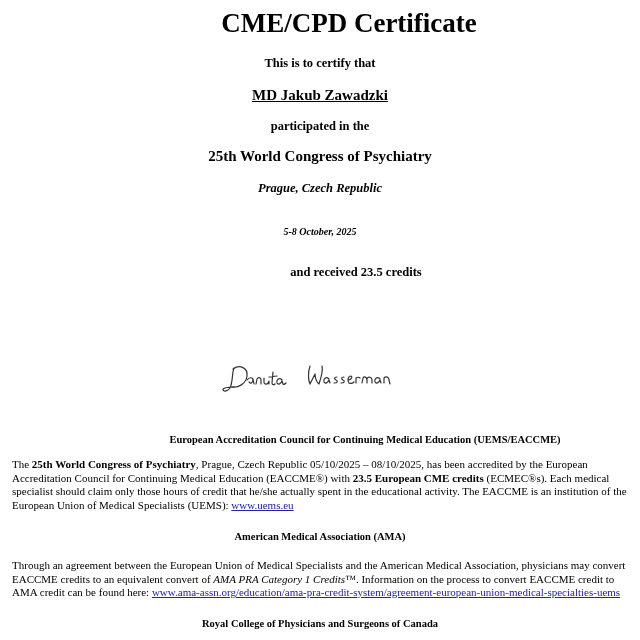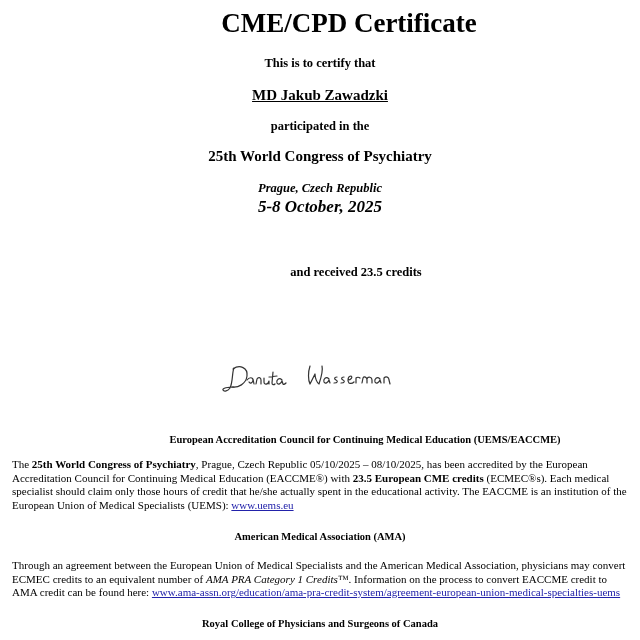--- a/index.html
+++ b/index.html
@@ -59,22 +59,22 @@
       font-weight: bold;
       line-height: 20px;
     }
     .location {
       top: 180px;
       font-size: 12.5px;
       font-style: italic;
       line-height: 16px;
     }
     .dates {
-      top: 199px;
-      font-size: 17px;
+      top: 224px;
+      font-size: 10px;
       font-style: italic;
       line-height: 16px;
     }
     .credits {
       top: 264px;
       font-size: 12.5px;
       line-height: 16px;
       padding-left: 36px;
     }
     .signature {
@@ -163,19 +163,19 @@
     <span class="line"><span>The </span><b>25th World Congress of Psychiatry</b><span>, Prague, Czech Republic 05/10/2025 – 08/10/2025, has been accredited by the European</span></span>
     <span class="line"><span>Accreditation Council for Continuing Medical Education (EACCME®) with </span><b>23.5 European CME credits</b><span> (ECMEC®s). Each medical</span></span>
     <span class="line">specialist should claim only those hours of credit that he/she actually spent in the educational activity. The EACCME is an institution of the</span>
     <span class="line"><span>European Union of Medical Specialists (UEMS): </span><a class="link">www.uems.eu</a></span>
   </div>
 
   <div class="center section-heading h-ama">American Medical Association (AMA)</div>
 
   <div class="para p-ama">
     <span class="line">Through an agreement between the European Union of Medical Specialists and the American Medical Association, physicians may convert</span>
-    <span class="line"><span>ECMEC credits to an equivalent number of </span><i>AMA PRA Category 1 Credits™</i><span>. Information on the process to convert EACCME credit to</span></span>
+    <span class="line"><span>EACCME credits to an equivalent convert of </span><i>AMA PRA Category 1 Credits™</i><span>. Information on the process to convert EACCME credit to</span></span>
     <span class="line"><span>AMA credit can be found here: </span><a class="link">www.ama-assn.org/education/ama-pra-credit-system/agreement-european-union-medical-specialties-uems</a></span>
   </div>
 
   <div class="center section-heading h-rcps">Royal College of Physicians and Surgeons of Canada</div>
 
 </div>
 
 </body></html>

